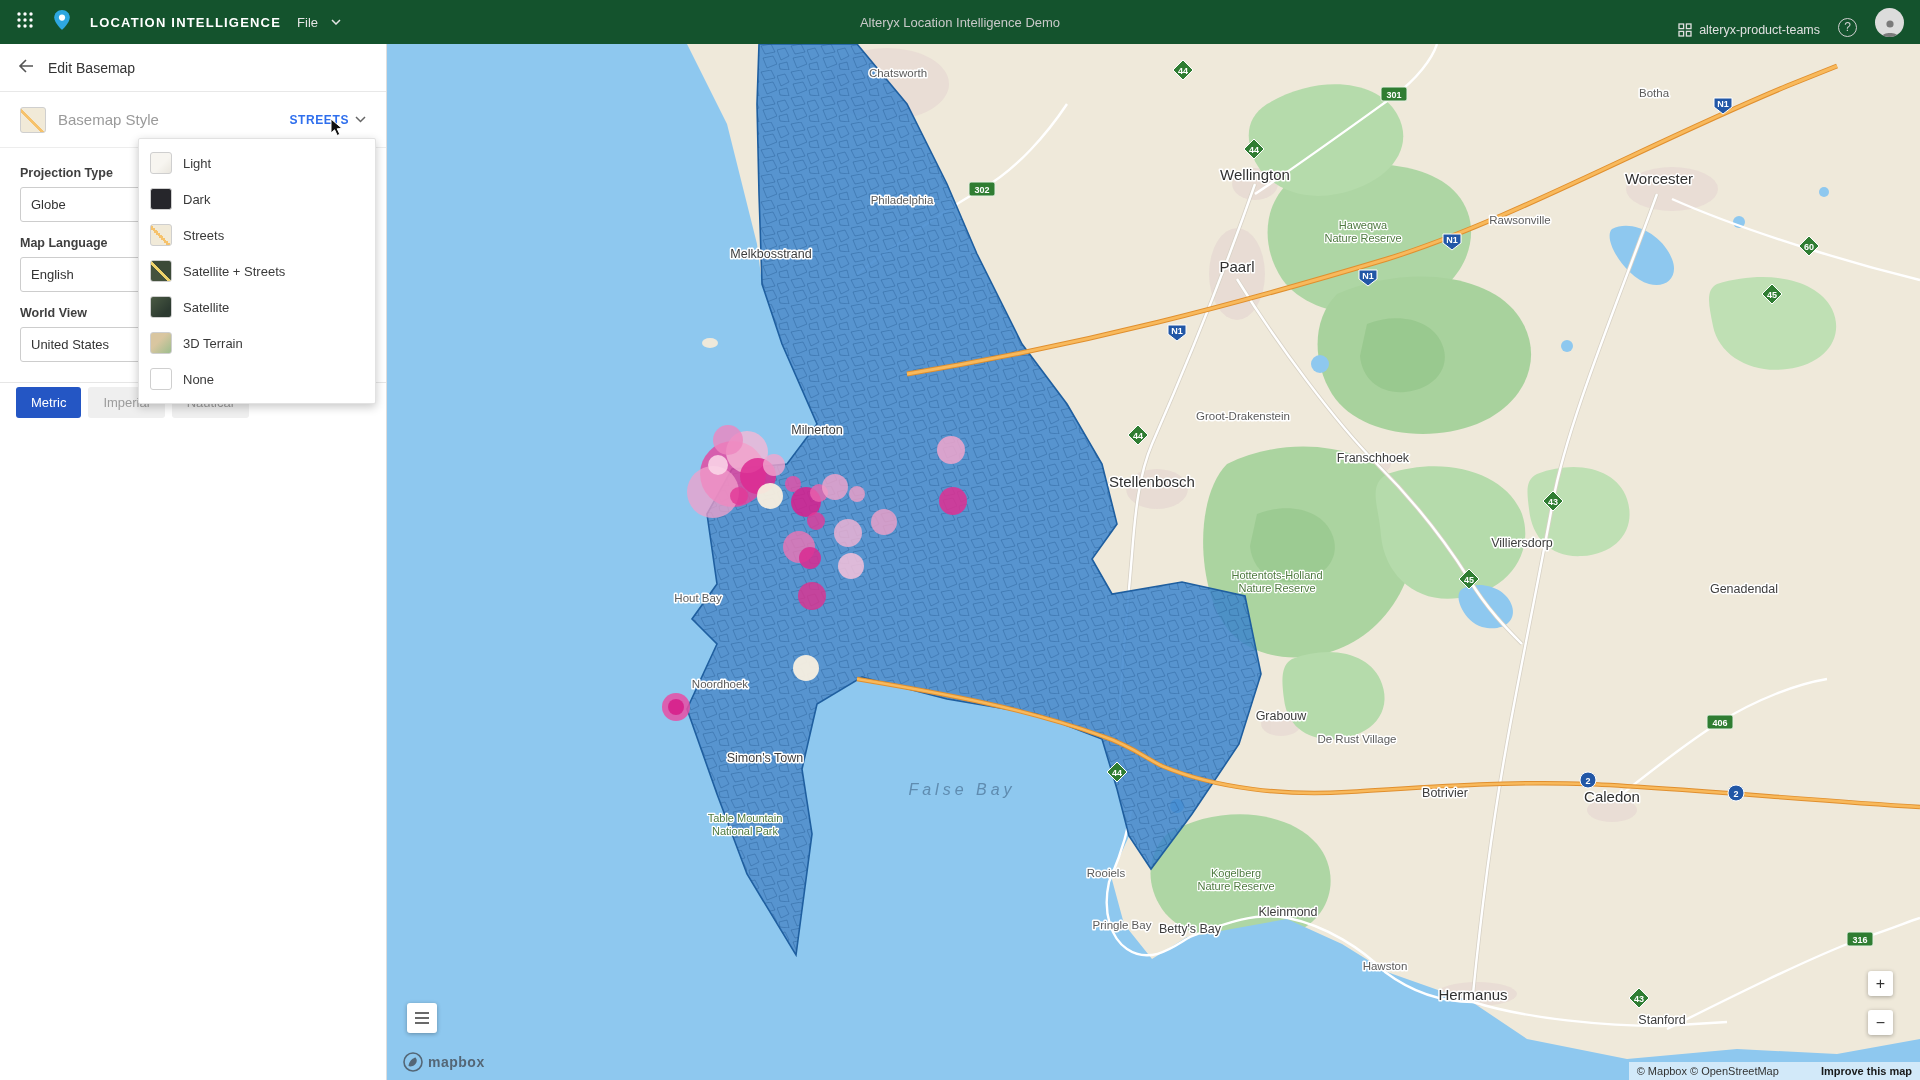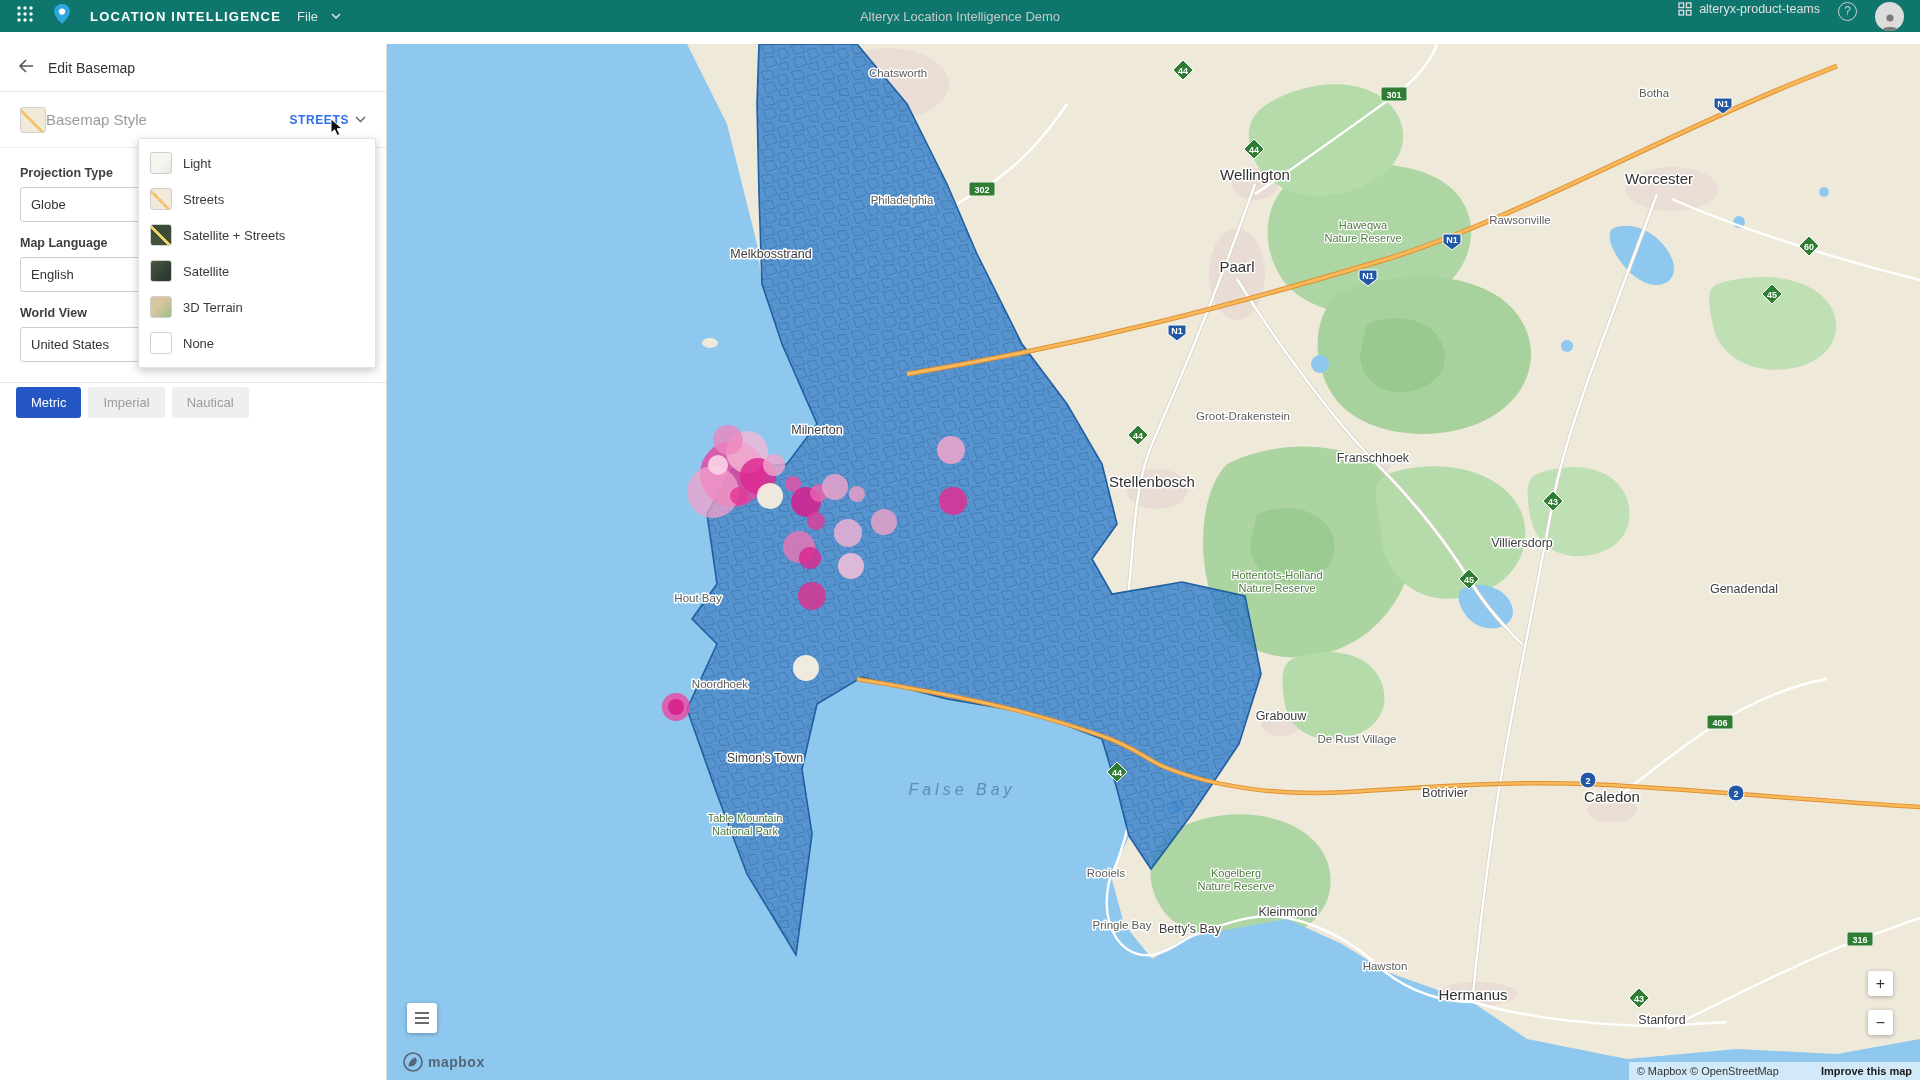--- a/index.html
+++ b/index.html
@@ -1,33 +1,33 @@
 <!DOCTYPE html>
 <html><head>
 <meta charset="utf-8">
 <style>
   * { margin:0; padding:0; box-sizing:border-box; }
   html,body { width:1920px; height:1080px; overflow:hidden; font-family:"Liberation Sans",sans-serif; background:#fff; }
 
   
-  .topbar { position:absolute; left:0; top:0; width:1920px; height:32px; background:#0f766e; display:flex; align-items:center; justify-content:space-between; padding:0 16px; z-index:200; }
+  .topbar { position:absolute; left:0; top:0; width:1920px; height:44px; background:#14532d; display:flex; align-items:center; justify-content:space-between; padding:0 16px; z-index:200; }
   .tb-left { display:flex; align-items:center; gap:16px; }
   .tb-center { position:absolute; left:50%; transform:translateX(-50%); color:#c9c9c9; font-size:13px; }
-  .tb-right { display:flex; align-items:flex-start; gap:18px; }
+  .tb-right { display:flex; align-items:flex-end; gap:18px; }
   .app-title { color:#fff; font-size:13px; font-weight:bold; letter-spacing:1.2px; }
   .file-menu { color:#e4e4e4; font-size:13px; display:flex; align-items:center; gap:13px; cursor:default; }
   .workspace { color:#e0e0e0; font-size:12.5px; display:flex; align-items:center; gap:7px; }
   .help-circle { width:19px; height:19px; border:1.5px solid #cfcfcf; border-radius:50%; color:#cfcfcf; font-size:12px; display:flex; align-items:center; justify-content:center; }
   .avatar { width:29px; height:29px; border-radius:50%; background:#dcdcdc; display:flex; align-items:flex-end; justify-content:center; overflow:hidden; }
 
   
   .sidebar { position:absolute; left:0; top:44px; width:387px; bottom:0; background:#fff; border-right:1px solid #dedede; z-index:100; }
   .panel-header { height:48px; display:flex; align-items:center; gap:14px; padding:0 18px; border-bottom:1px solid #e8e8e8; }
   .panel-header .title { font-size:14px; color:#333; }
-  .basemap-row { height:56px; display:flex; align-items:center; padding:0 20px; border-bottom:1px solid #ededed; }
+  .basemap-row { height:56px; display:flex; align-items:center; gap:12px; padding:0 20px; border-bottom:1px solid #ededed; }
   .basemap-row .bm-label { flex:1; font-size:15px; color:#9a9a9a; }
   .bm-value { font-size:12px; font-weight:bold; letter-spacing:.6px; color:#2f6fed; display:flex; align-items:center; gap:6px; }
   .thumb { width:22px; height:22px; border-radius:3px; border:1px solid #cfcfcf; flex-shrink:0; }
   .bm-thumb { width:26px; height:26px; }
   .sw-light { background:linear-gradient(135deg,#f7f5f0 55%,#e9e6de); }
   .sw-dark { background:#26262b; }
   .sw-streets { background:linear-gradient(45deg, #f1ead8 40%, #f6c26b 40%, #f6c26b 50%, #f1ead8 50%), #f1ead8; }
   .sw-satellite { background:linear-gradient(135deg,#4a5a43,#2c3a30 75%); }
   .sw-satellite-streets { background:linear-gradient(45deg,#44523d 42%,#f0d36a 42%,#f0d36a 52%,#3c4a38 52%); }
   .sw-3d-terrain { background:linear-gradient(135deg,#d9c6a0 40%,#9dbd8d); }
@@ -187,20 +187,24 @@
       <button class="unit active">Metric</button>
       <button class="unit">Imperial</button>
       <button class="unit">Nautical</button>
     </div>
 </aside>
 
 <div class="style-menu" id="style-menu">
     <div class="menu-item">
       <span class="thumb sw-light"></span>
       <span>Light</span>
+    </div>
+    <div class="menu-item">
+      <span class="thumb sw-dark"></span>
+      <span>Dark</span>
     </div>
     <div class="menu-item">
       <span class="thumb sw-streets"></span>
       <span>Streets</span>
     </div>
     <div class="menu-item">
       <span class="thumb sw-satellite-streets"></span>
       <span>Satellite + Streets</span>
     </div>
     <div class="menu-item">

